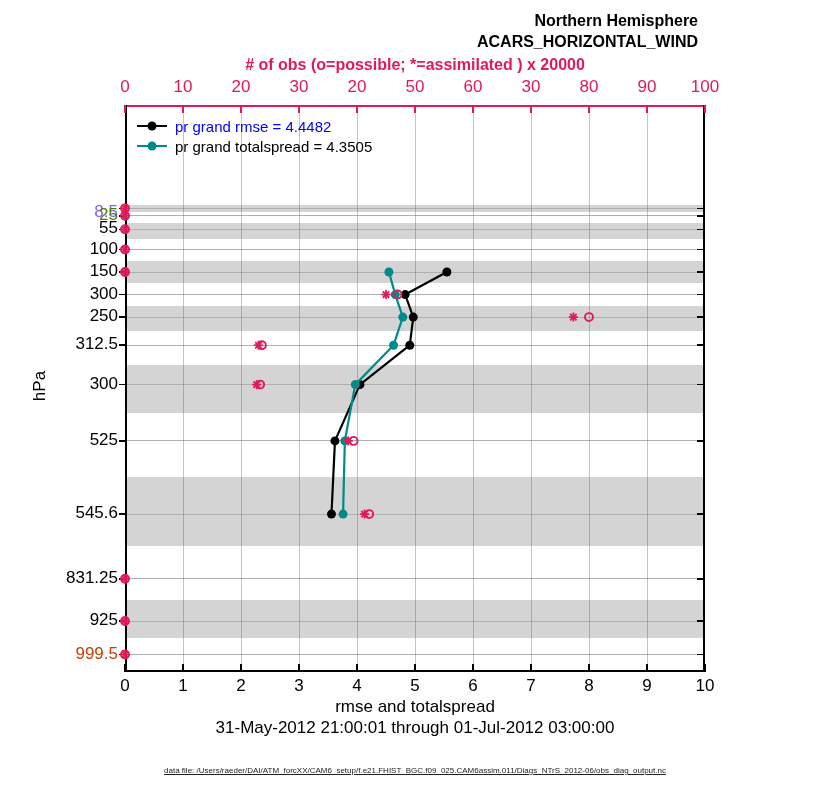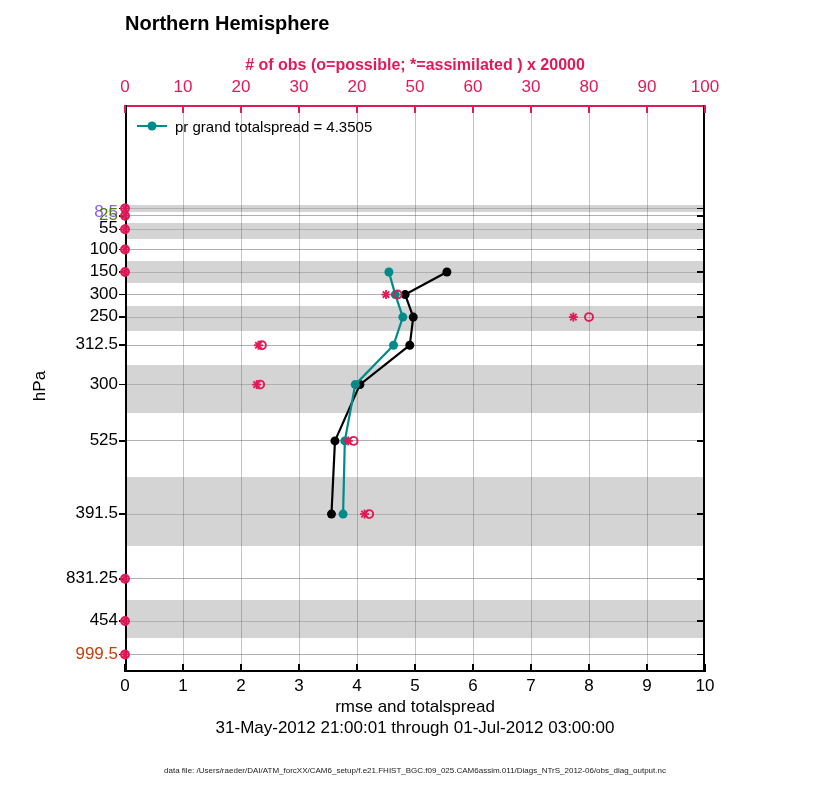--- a/index.html
+++ b/index.html
@@ -1,41 +1,42 @@
 <!DOCTYPE html>
 <html><head>
 <meta charset="utf-8">
 <style>
   html,body{margin:0;padding:0;background:#fff;}
   #chart{position:relative;width:830px;height:800px;background:#fff;
          font-family:"Liberation Sans","DejaVu Sans",sans-serif;overflow:hidden;}
-  .ttl{position:absolute;left:125px;width:580px;text-align:left;font-weight:bold;
-       font-size:20px;color:#000;}
+  .ttl{position:absolute;left:118px;width:580px;text-align:right;font-weight:bold;
+       font-size:16px;color:#000;}
   .toplabel{position:absolute;left:105px;width:620px;text-align:center;font-size:16px;
        font-weight:bold;}
   #plot{position:absolute;left:125px;top:105px;width:580px;height:567px;overflow:visible;}
   .ticklab{position:absolute;font-size:17px;line-height:1.1;}
   .legend{position:absolute;left:137px;top:116px;z-index:30;}
   .legend-row{display:flex;align-items:center;height:20px;}
   .lsample{position:relative;width:30px;height:2.6px;margin-right:8px;flex:0 0 30px;}
   .ldot{position:absolute;left:50%;top:50%;width:9px;height:9px;border-radius:50%;
         transform:translate(-50%,-50%);}
   .ltext{font-size:15px;white-space:nowrap;}
   #xlabel,#datelabel{position:absolute;left:125px;width:580px;text-align:center;
         font-size:17px;color:#000;}
   #ylabel{position:absolute;left:25px;top:376px;font-size:17px;color:#000;
         transform:rotate(-90deg);transform-origin:center;}
-  #footer{position:absolute;left:0;width:830px;text-align:center;font-size:8px;color:#222;}
+  #footer{position:absolute;left:0;width:830px;text-align:center;font-size:8px;color:#222;text-decoration:underline;}
   svg{position:absolute;left:0;top:0;overflow:visible;}
 </style>
 </head>
 <body>
 
 <div id="chart">
   <div class="ttl" style="top:12px">Northern Hemisphere</div>
+  <div class="ttl" style="top:33px">ACARS_HORIZONTAL_WIND</div>
   <div class="toplabel" style="top: 56px; color: rgb(224, 26, 87);" id="topAxisLabel"># of obs (o=possible; *=assimilated ) x 20000</div>
 
   <div id="plot">
       <div style="position: absolute; left: 0px; width: 580px; top: 99.5px; height: 7.54252px; background: rgb(212, 212, 212);"></div>
       <div style="position: absolute; left: 0px; width: 580px; top: 117.512px; height: 16.8863px; background: rgb(212, 212, 212);"></div>
       <div style="position: absolute; left: 0px; width: 580px; top: 155.787px; height: 22.515px; background: rgb(212, 212, 212);"></div>
       <div style="position: absolute; left: 0px; width: 580px; top: 200.817px; height: 25.3294px; background: rgb(212, 212, 212);"></div>
       <div style="position: absolute; left: 0px; width: 580px; top: 259.919px; height: 47.8444px; background: rgb(212, 212, 212);"></div>
       <div style="position: absolute; left: 0px; width: 580px; top: 372.494px; height: 68.9522px; background: rgb(212, 212, 212);"></div>
       <div style="position: absolute; left: 0px; width: 580px; top: 494.92px; height: 37.8815px; background: rgb(212, 212, 212);"></div>
@@ -201,20 +202,26 @@
         <line x1="-4.5" y1="549.57485" x2="4.5" y2="549.57485" stroke="#e01a57" stroke-width="1.8"></line>
         <line x1="0" y1="545.07485" x2="0" y2="554.07485" stroke="#e01a57" stroke-width="1.8"></line>
         <line x1="-3.2" y1="546.3748499999999" x2="3.2" y2="552.77485" stroke="#e01a57" stroke-width="1.8"></line>
         <line x1="-3.2" y1="552.77485" x2="3.2" y2="546.3748499999999" stroke="#e01a57" stroke-width="1.8"></line>
         <circle cx="0" cy="549.57485" r="4" fill="none" stroke="#e01a57" stroke-width="1.9"></circle>
       </svg>
     </div>
 
   <div class="legend">
     <div class="legend-row">
+      <span class="lsample" style="background: rgb(0, 0, 0);">
+          <span class="ldot" style="background: rgb(0, 0, 0);"></span>
+        </span>
+      <span class="ltext" style="color: rgb(0, 0, 255);">pr grand rmse = 4.4482</span>
+    </div>
+    <div class="legend-row">
       <span class="lsample" style="background: rgb(0, 139, 139);">
           <span class="ldot" style="background: rgb(0, 139, 139);"></span>
         </span>
       <span class="ltext" style="color: #000000;">pr grand totalspread = 4.3505</span>
     </div>
   </div>
 
   <div id="ylabel">hPa</div>
   <div id="xlabel" style="top:697px">rmse and totalspread</div>
   <div id="datelabel" style="top:718px">31-May-2012 21:00:01 through 01-Jul-2012 03:00:00</div>
@@ -244,17 +251,17 @@
     <div class="ticklab" style="position: absolute; left: 44px; top: 203px; width: 74px; text-align: right; color: #8b5cf6;">8.5</div>
     <div class="ticklab" style="position: absolute; left: 44px; top: 205.757px; width: 74px; text-align: right; color: #4d7c0f;">25</div>
     <div class="ticklab" style="position: absolute; left: 44px; top: 219.267px; width: 74px; text-align: right; color: rgb(0, 0, 0);">55</div>
     <div class="ticklab" style="position: absolute; left: 44px; top: 239.53px; width: 74px; text-align: right; color: rgb(0, 0, 0);">100</div>
     <div class="ticklab" style="position: absolute; left: 44px; top: 262.045px; width: 74px; text-align: right; color: rgb(0, 0, 0);">150</div>
     <div class="ticklab" style="position: absolute; left: 44px; top: 284.56px; width: 74px; text-align: right; color: rgb(0, 0, 0);">300</div>
     <div class="ticklab" style="position: absolute; left: 44px; top: 307.075px; width: 74px; text-align: right; color: rgb(0, 0, 0);">250</div>
     <div class="ticklab" style="position: absolute; left: 44px; top: 335.219px; width: 74px; text-align: right; color: rgb(0, 0, 0);">312.5</div>
     <div class="ticklab" style="position: absolute; left: 44px; top: 374.62px; width: 74px; text-align: right; color: rgb(0, 0, 0);">300</div>
     <div class="ticklab" style="position: absolute; left: 44px; top: 430.908px; width: 74px; text-align: right; color: rgb(0, 0, 0);">525</div>
-    <div class="ticklab" style="position: absolute; left: 44px; top: 504.081px; width: 74px; text-align: right; color: rgb(0, 0, 0);">391.5</div>
+    <div class="ticklab" style="position: absolute; left: 44px; top: 504.081px; width: 74px; text-align: right; color: rgb(0, 0, 0);">545.6</div>
     <div class="ticklab" style="position: absolute; left: 44px; top: 568.812px; width: 74px; text-align: right; color: rgb(0, 0, 0);">831.25</div>
-    <div class="ticklab" style="position: absolute; left: 44px; top: 611.027px; width: 74px; text-align: right; color: rgb(0, 0, 0);">454</div>
+    <div class="ticklab" style="position: absolute; left: 44px; top: 611.027px; width: 74px; text-align: right; color: rgb(0, 0, 0);">925</div>
     <div class="ticklab" style="position: absolute; left: 44px; top: 644.575px; width: 74px; text-align: right; color: #c2410c;">999.5</div>
   </div>
 
 </body></html>

